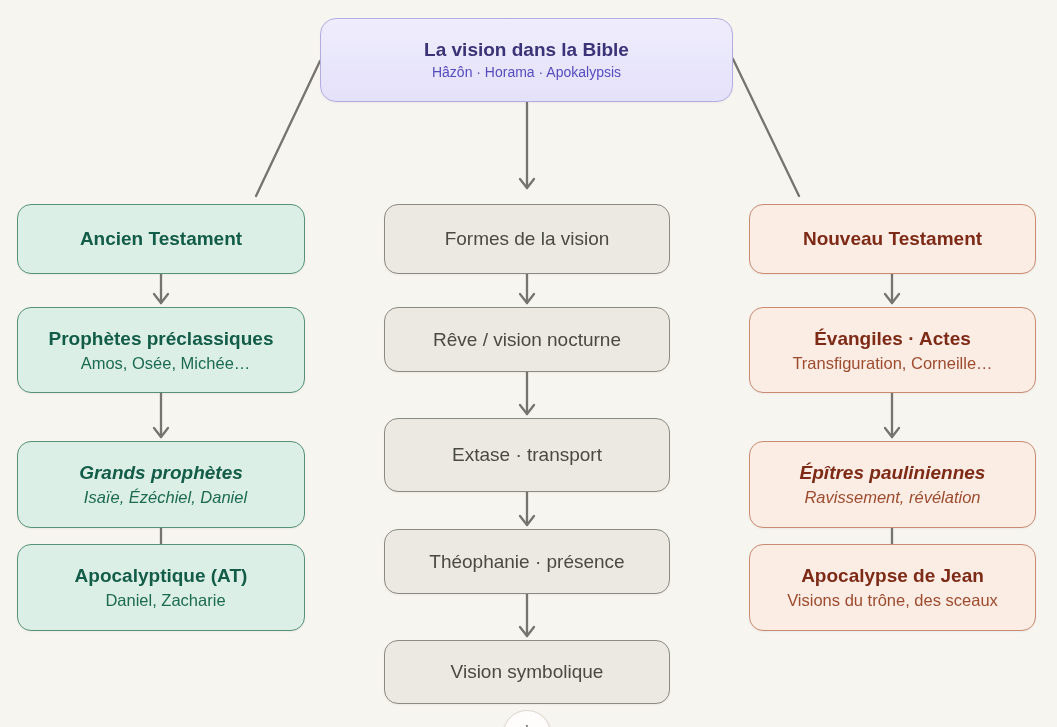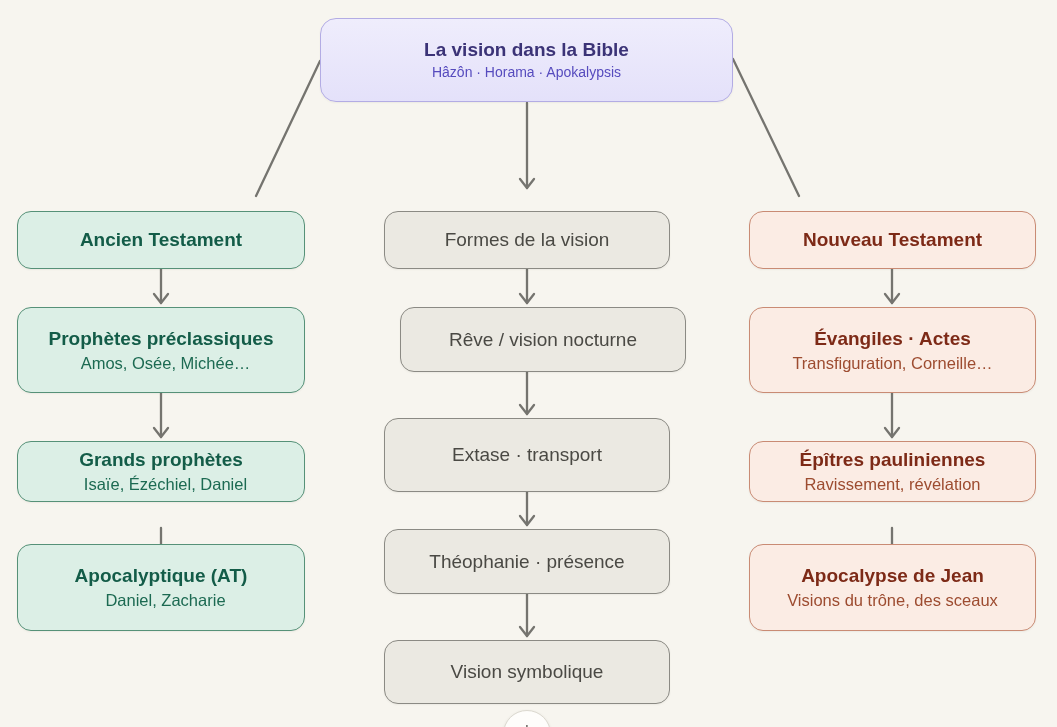--- a/index.html
+++ b/index.html
@@ -42,23 +42,23 @@
   .node.green .subtitle{color:#1c6a52;margin-left:9px;}
   .node.gray{background:var(--gray-bg);border:1px solid var(--gray-border);color:var(--gray-text);}
   .node.gray .title{font-weight:400;}
   .node.red{background:var(--red-bg);border:1px solid var(--red-border);}
   .node.red .title{color:var(--red-title);}
   .node.red .subtitle{color:var(--red-sub);}
   
   .c0{left:17px;width:288px;}   
   .c1{left:384px;width:286px;}  
   .c2{left:749px;width:287px;}  
-  .r1{top:211px;height:58px;}
-  .rL2{top:307px;height:86px;text-align:right;} .rL3{top:441px;height:61px;} .rL4{top:544px;height:87px;}
-  .rM2{top:307px;height:65px;margin-left:16px;} .rM3{top:418px;height:74px;}
+  .r1{top:204px;height:70px;}
+  .rL2{top:307px;height:86px;text-align:right;} .rL3{top:441px;height:87px;font-style:italic;} .rL4{top:544px;height:87px;}
+  .rM2{top:307px;height:65px;} .rM3{top:418px;height:74px;}
   .rM4{top:529px;height:65px;} .rM5{top:640px;height:64px;}
   .add-btn{
     position:absolute;z-index:3;left:503px;top:710px;width:48px;height:48px;
     border-radius:50%;background:#fefdfb;border:1.5px solid #dcd9d0;
     box-shadow:0 1px 3px rgba(60,60,50,0.10);
     display:flex;align-items:flex-start;justify-content:center;
     color:#6b6a64;font-size:21px;font-weight:400;line-height:1;
     padding-top:8px;box-sizing:border-box;cursor:pointer;
   }
 </style>

